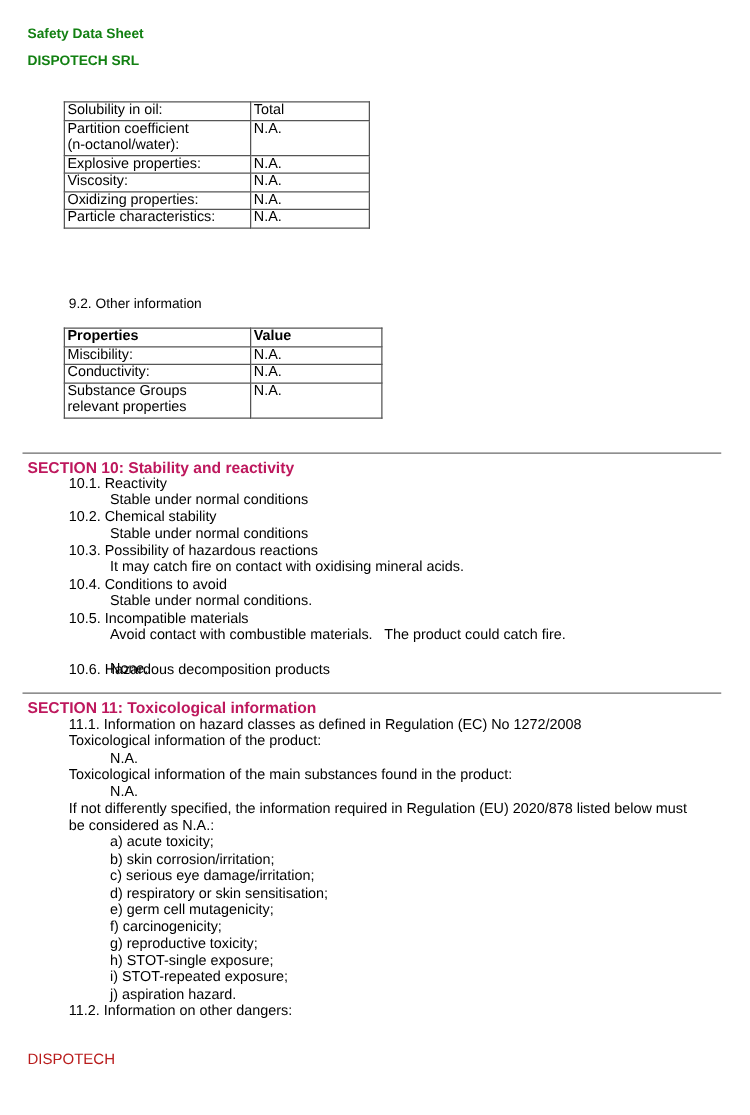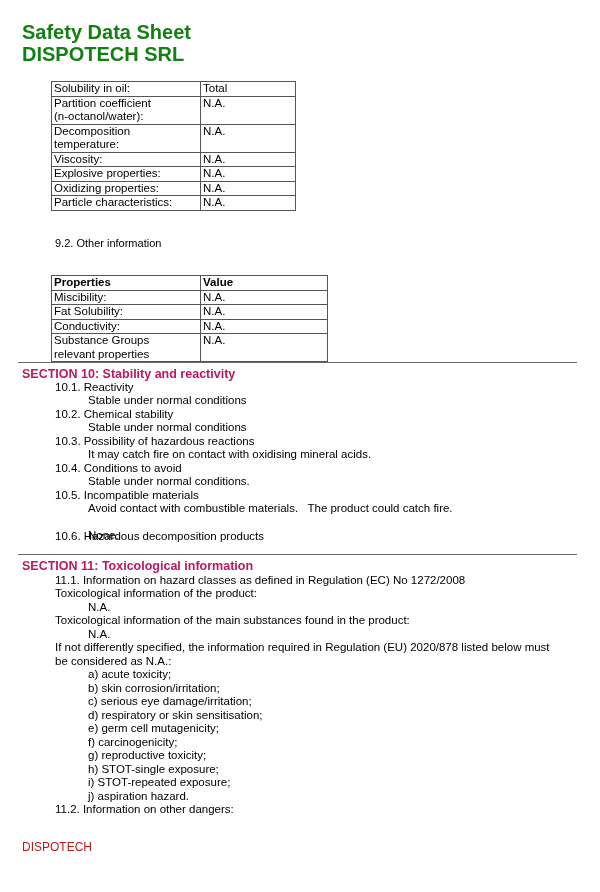--- a/index.html
+++ b/index.html
@@ -1,19 +1,19 @@
 <!DOCTYPE html>
 <html><head>
 <meta charset="utf-8">
 <style>
   html, body { margin: 0; padding: 0; background: #ffffff; }
   body { width: 600px; height: 892px; position: relative; overflow: hidden;
          font-family: "Liberation Sans", sans-serif; color: #000; font-size: 11.5px; }
   .abs { position: absolute; white-space: nowrap; }
-  .hdr { color: #128012; font-weight: bold; font-size: 20px; left: 22px; }
+  .hdr { color: #128012; font-weight: bold; font-size: 11px; left: 22px; }
   .foot { color: #b91c1c; font-size: 12px; left: 22px; }
   table.props { position: absolute; border-collapse: collapse; font-size: 11.5px; }
   table.props td { border: 1px solid #555; padding: 0 2px; vertical-align: top; line-height: 13.5px; }
   table.props td.k { width: 144px; }
   table.props tr.head td { font-weight: bold; }
   .divider { position: absolute; left: 18px; width: 559px; height: 0; border-top: 1.5px solid #6b6b6b; }
   .sec { color: #be185d; font-weight: bold; font-size: 12.5px; left: 22px; }
   .line { line-height: 13.5px; }
 </style>
 </head>
@@ -26,56 +26,48 @@
   <tbody>
       <tr>
         <td class="k">Solubility in oil:</td>
         <td>Total</td>
       </tr>
   <tr>
         <td class="k">Partition coefficient<br>(n-octanol/water):</td>
         <td>N.A.</td>
       </tr>
   <tr>
-        <td class="k">Decomposition<br>temperature:</td>
+        <td class="k">Explosive properties:</td>
         <td>N.A.</td>
       </tr>
   <tr>
         <td class="k">Viscosity:</td>
-        <td>N.A.</td>
-      </tr>
-  <tr>
-        <td class="k">Explosive properties:</td>
         <td>N.A.</td>
       </tr>
   <tr>
         <td class="k">Oxidizing properties:</td>
         <td>N.A.</td>
       </tr>
   <tr>
         <td class="k">Particle characteristics:</td>
         <td>N.A.</td>
       </tr>
 </tbody>
   </table>
 
 <div class="abs" style="left:55px; top:237px; font-size:11px;">9.2. Other information</div>
 
-<table class="props" style="left:51px; top:275px; width:277px;">
+<table class="props" style="left:51px; top:262px; width:255px;">
   <tbody>
       <tr class="head">
         <td class="k">Properties</td>
         <td>Value</td>
       </tr>
   <tr>
         <td class="k">Miscibility:</td>
-        <td>N.A.</td>
-      </tr>
-  <tr>
-        <td class="k">Fat Solubility:</td>
         <td>N.A.</td>
       </tr>
   <tr>
         <td class="k">Conductivity:</td>
         <td>N.A.</td>
       </tr>
   <tr>
         <td class="k">Substance Groups<br>relevant properties</td>
         <td>N.A.</td>
       </tr>

